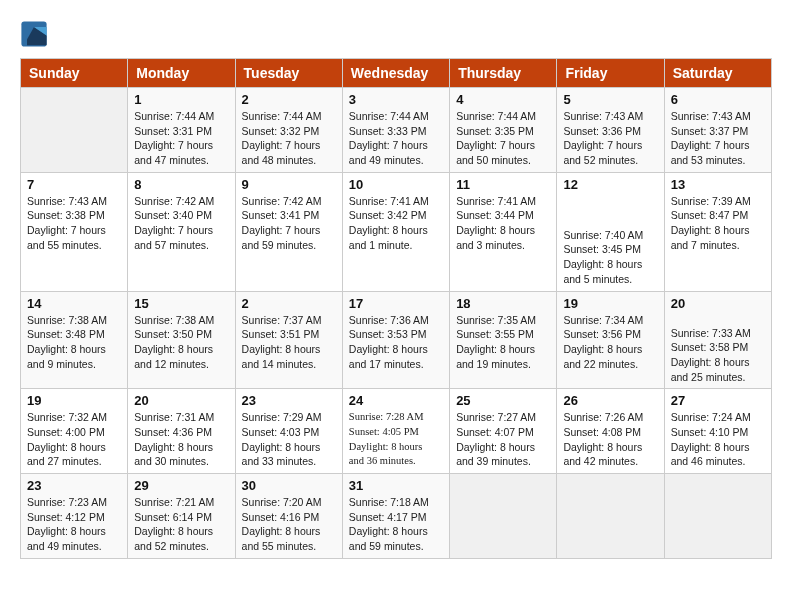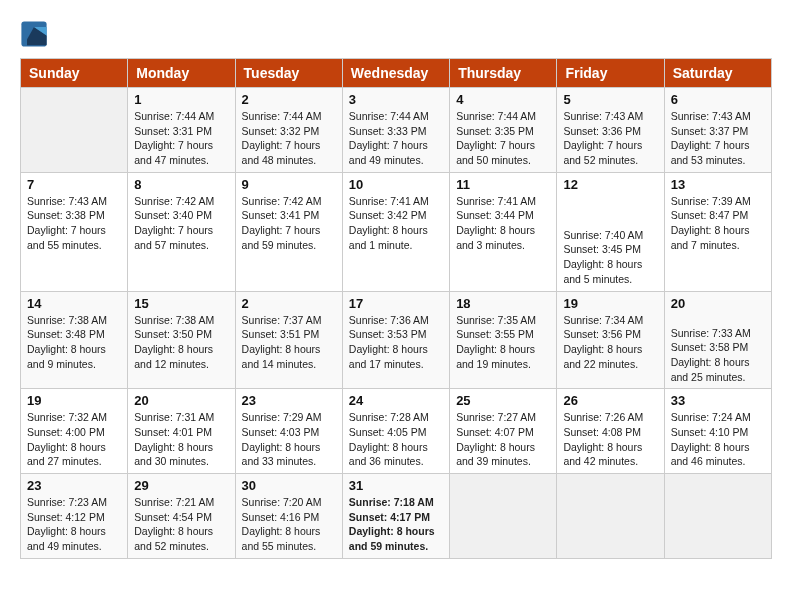--- a/index.html
+++ b/index.html
@@ -271,85 +271,85 @@
         <td>
           <div class="day-num">19</div>
           <div class="day-info" style="white-space: pre-line;">Sunrise: 7:32 AM
 Sunset: 4:00 PM
 Daylight: 8 hours
 and 27 minutes.</div>
         </td>
         <td>
           <div class="day-num">20</div>
           <div class="day-info" style="white-space: pre-line;">Sunrise: 7:31 AM
-Sunset: 4:01 PM
+Sunset: 4:36 PM
 Daylight: 8 hours
 and 30 minutes.</div>
         </td>
         <td>
           <div class="day-num">23</div>
           <div class="day-info" style="white-space: pre-line;">Sunrise: 7:29 AM
 Sunset: 4:03 PM
 Daylight: 8 hours
 and 33 minutes.</div>
         </td>
         <td>
           <div class="day-num">24</div>
-          <div class="day-info" style="white-space: pre-line;">Sunrise: 7:28 AM
+          <div class="day-info" style="white-space: pre-line; font-family: Liberation Serif, serif;">Sunrise: 7:28 AM
 Sunset: 4:05 PM
 Daylight: 8 hours
 and 36 minutes.</div>
         </td>
         <td>
           <div class="day-num">25</div>
           <div class="day-info" style="white-space: pre-line;">Sunrise: 7:27 AM
 Sunset: 4:07 PM
 Daylight: 8 hours
 and 39 minutes.</div>
         </td>
         <td>
           <div class="day-num">26</div>
           <div class="day-info" style="white-space: pre-line;">Sunrise: 7:26 AM
 Sunset: 4:08 PM
 Daylight: 8 hours
 and 42 minutes.</div>
         </td>
         <td>
-          <div class="day-num">33</div>
+          <div class="day-num">27</div>
           <div class="day-info" style="white-space: pre-line;">Sunrise: 7:24 AM
 Sunset: 4:10 PM
 Daylight: 8 hours
 and 46 minutes.</div>
         </td>
       </tr>
       <tr>
         <td>
           <div class="day-num">23</div>
           <div class="day-info" style="white-space: pre-line;">Sunrise: 7:23 AM
 Sunset: 4:12 PM
 Daylight: 8 hours
 and 49 minutes.</div>
         </td>
         <td>
           <div class="day-num">29</div>
           <div class="day-info" style="white-space: pre-line;">Sunrise: 7:21 AM
-Sunset: 4:54 PM
+Sunset: 6:14 PM
 Daylight: 8 hours
 and 52 minutes.</div>
         </td>
         <td>
           <div class="day-num">30</div>
           <div class="day-info" style="white-space: pre-line;">Sunrise: 7:20 AM
 Sunset: 4:16 PM
 Daylight: 8 hours
 and 55 minutes.</div>
         </td>
         <td>
           <div class="day-num">31</div>
-          <div class="day-info" style="white-space: pre-line; font-weight: bold;">Sunrise: 7:18 AM
+          <div class="day-info" style="white-space: pre-line;">Sunrise: 7:18 AM
 Sunset: 4:17 PM
 Daylight: 8 hours
 and 59 minutes.</div>
         </td>
         <td class="empty-cell"></td>
         <td class="empty-cell"></td>
         <td class="empty-cell"></td>
       </tr>
     </tbody>
 </table>

